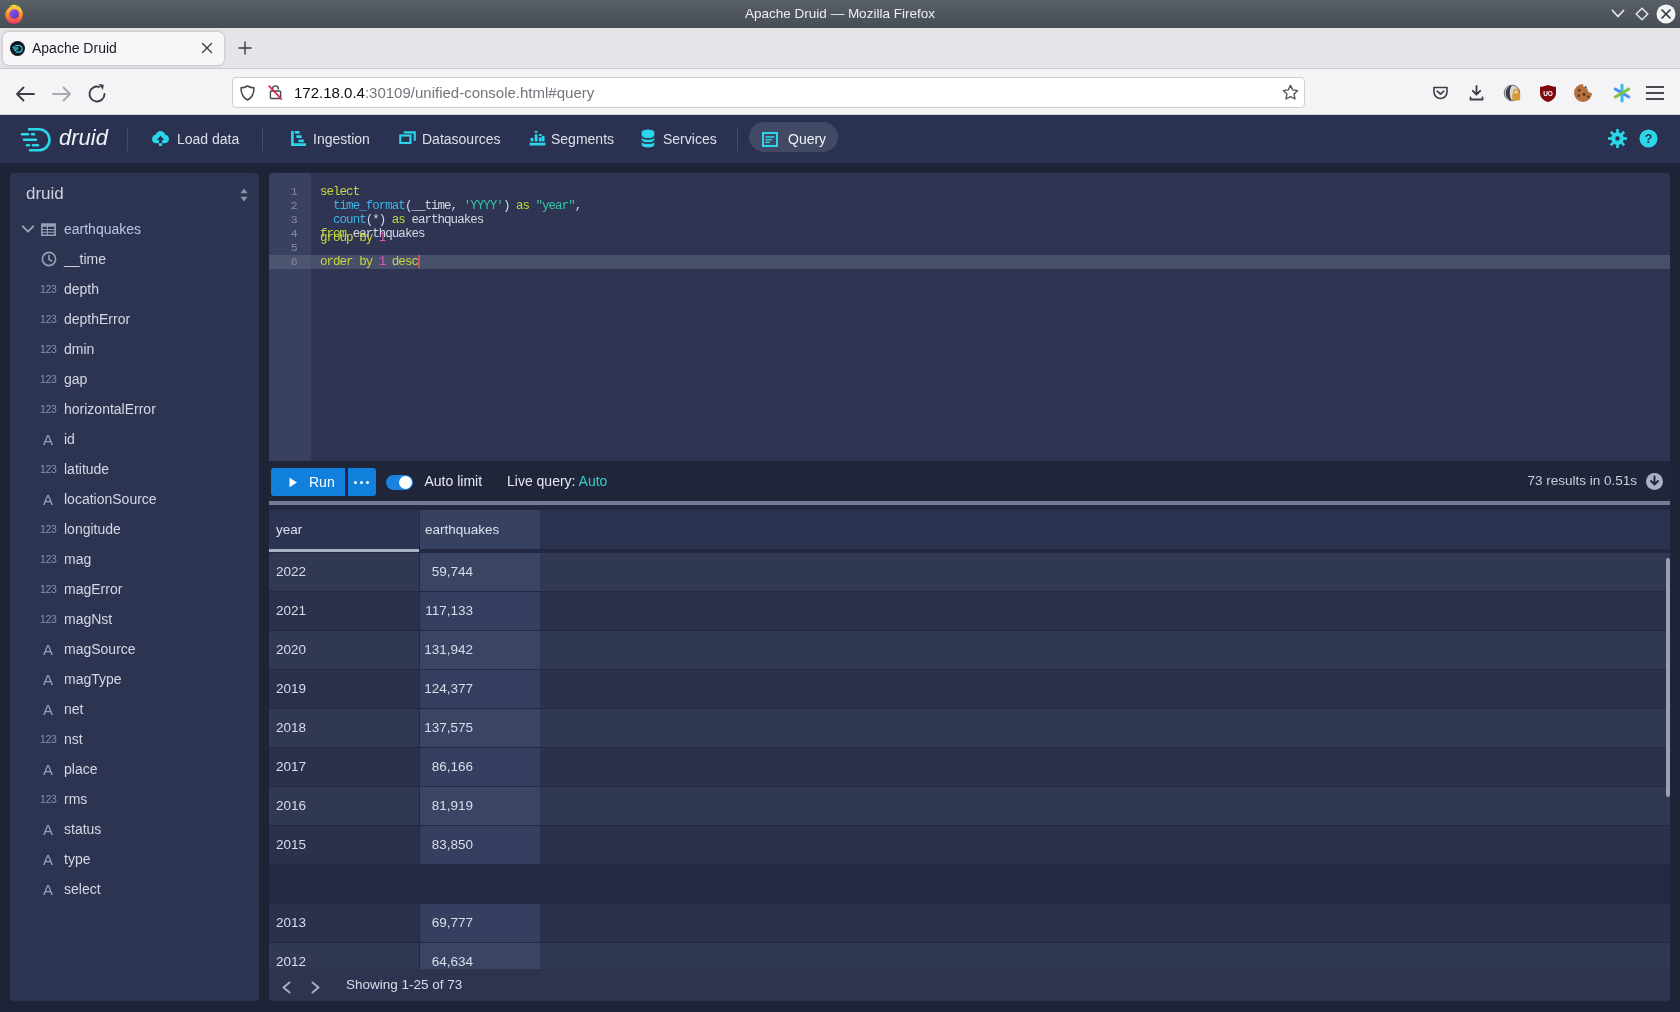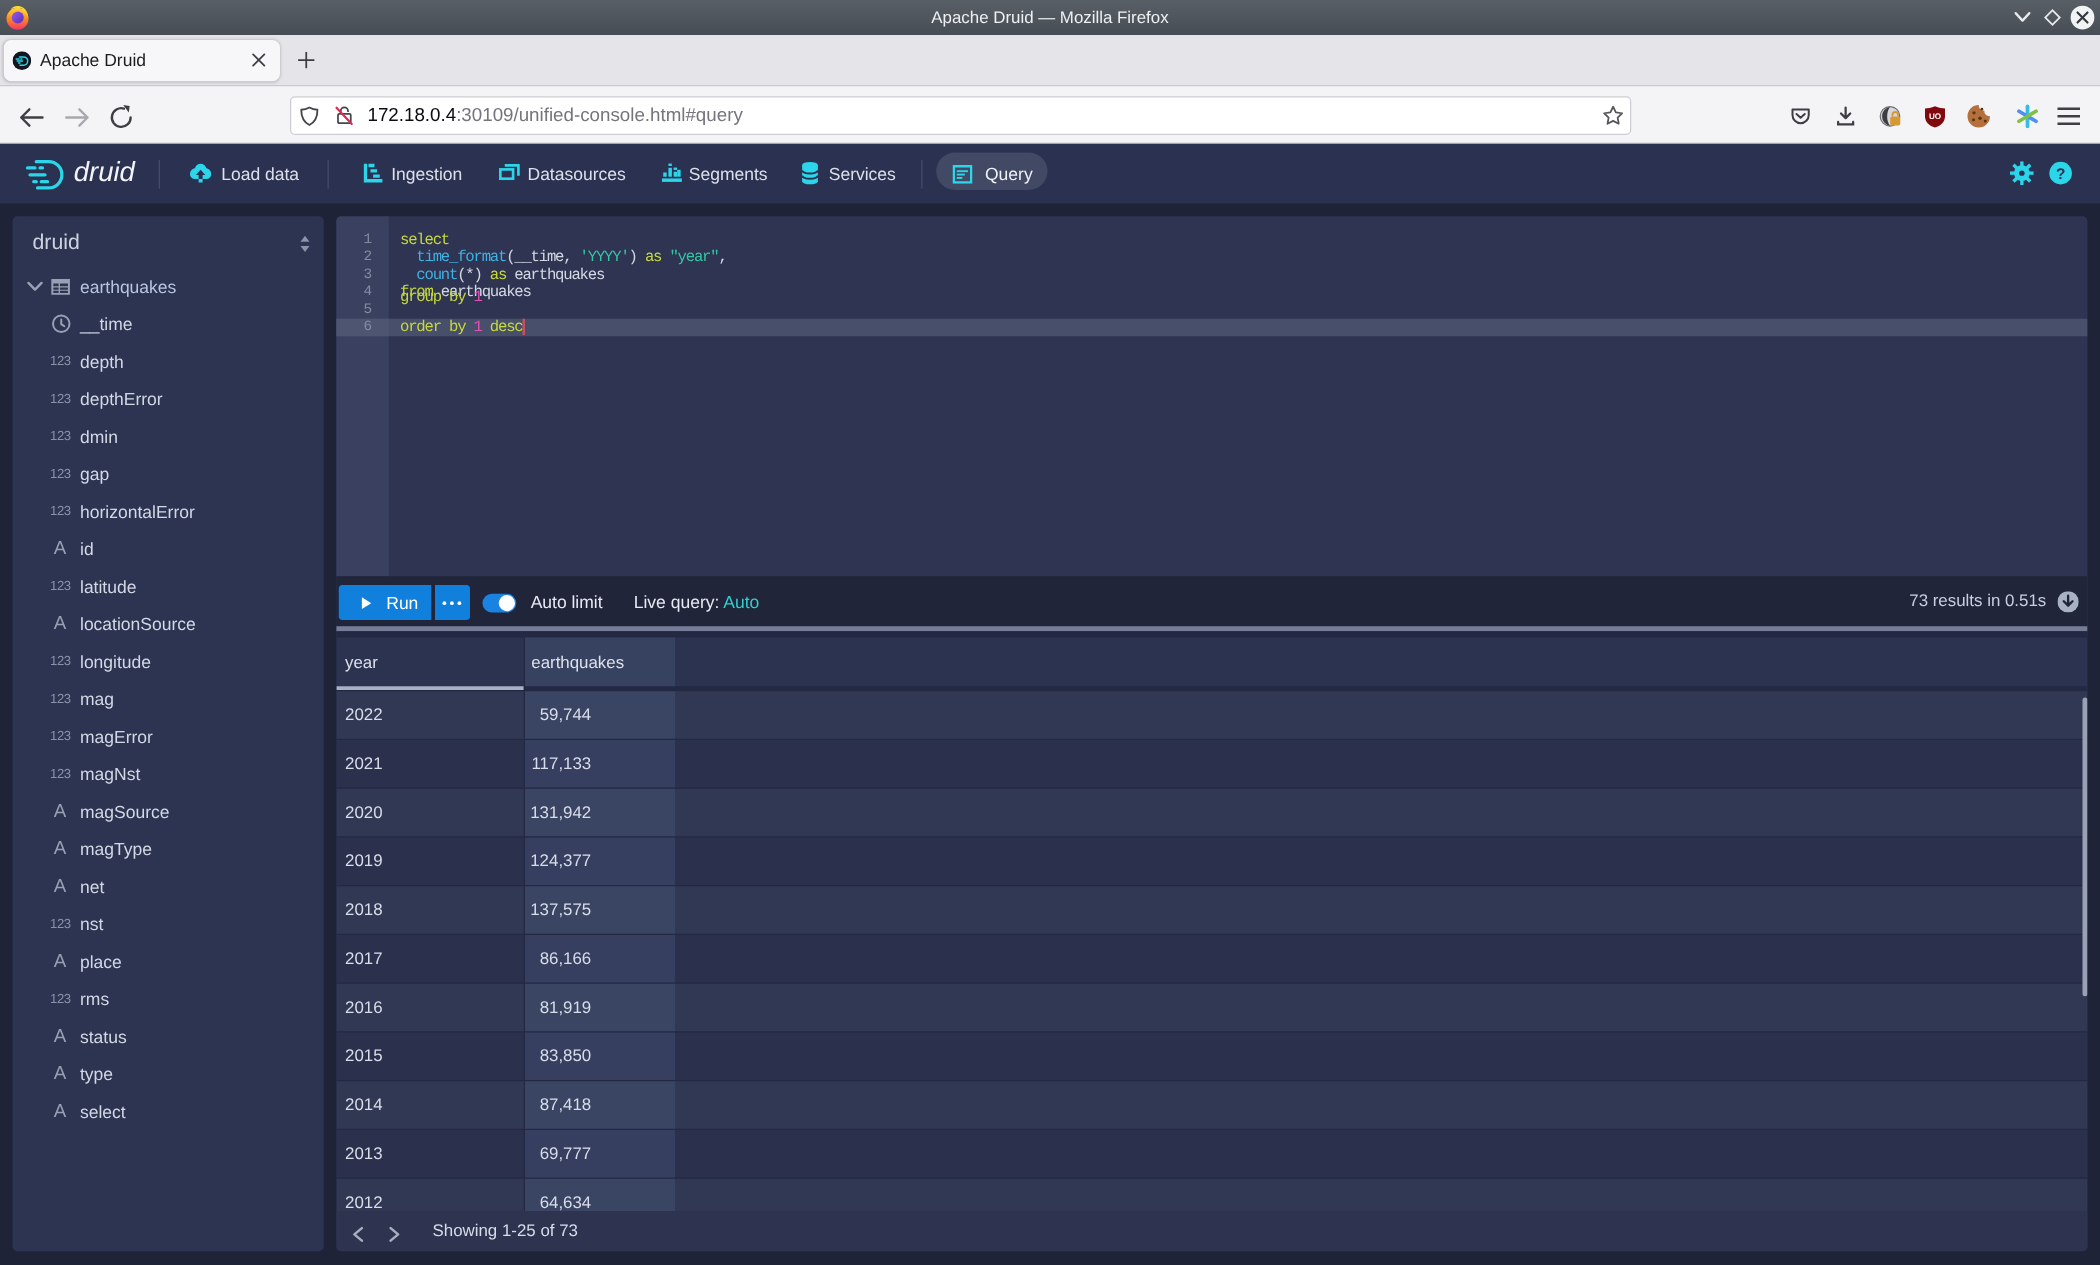--- a/index.html
+++ b/index.html
@@ -455,25 +455,20 @@
     <div class="trow rowA" style="top:281.5px;">
         <div class="c2tint"></div>
         <div class="cyear">2016</div>
         <div class="cnum">81,919</div>
       </div>
     <div class="trow rowB" style="top:320.5px;">
         <div class="c2tint"></div>
         <div class="cyear">2015</div>
         <div class="cnum">83,850</div>
       </div>
-    <div class="trow rowA" style="top:359.5px;">
-        <div class="c2tint"></div>
-        <div class="cyear">2014</div>
-        <div class="cnum">87,418</div>
-      </div>
     <div class="trow rowB" style="top:398.5px;">
         <div class="c2tint"></div>
         <div class="cyear">2013</div>
         <div class="cnum">69,777</div>
       </div>
     <div class="trow rowA" style="top:437.5px;">
         <div class="c2tint"></div>
         <div class="cyear">2012</div>
         <div class="cnum">64,634</div>
       </div>

